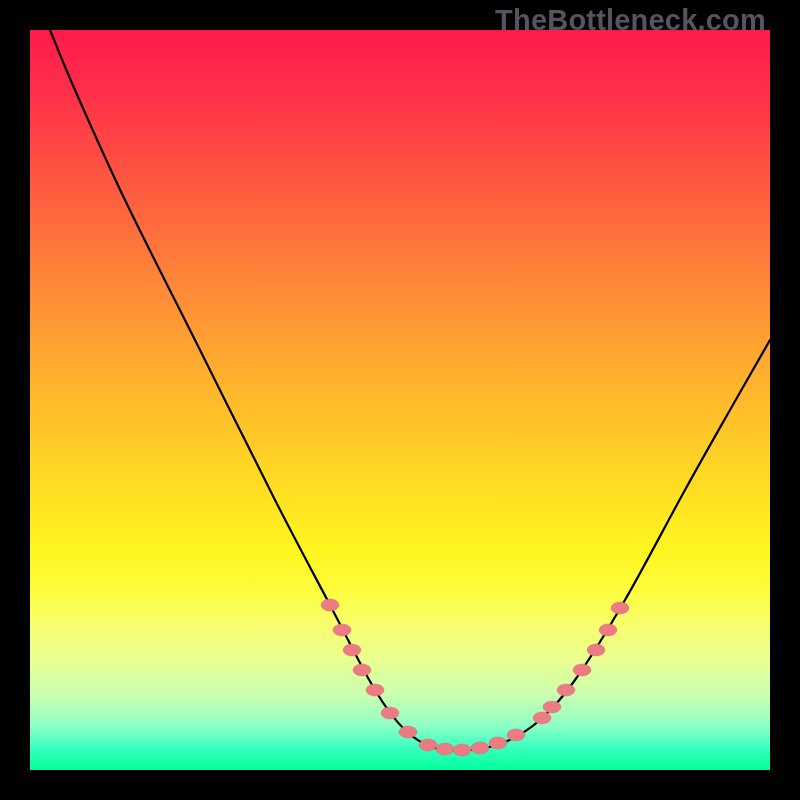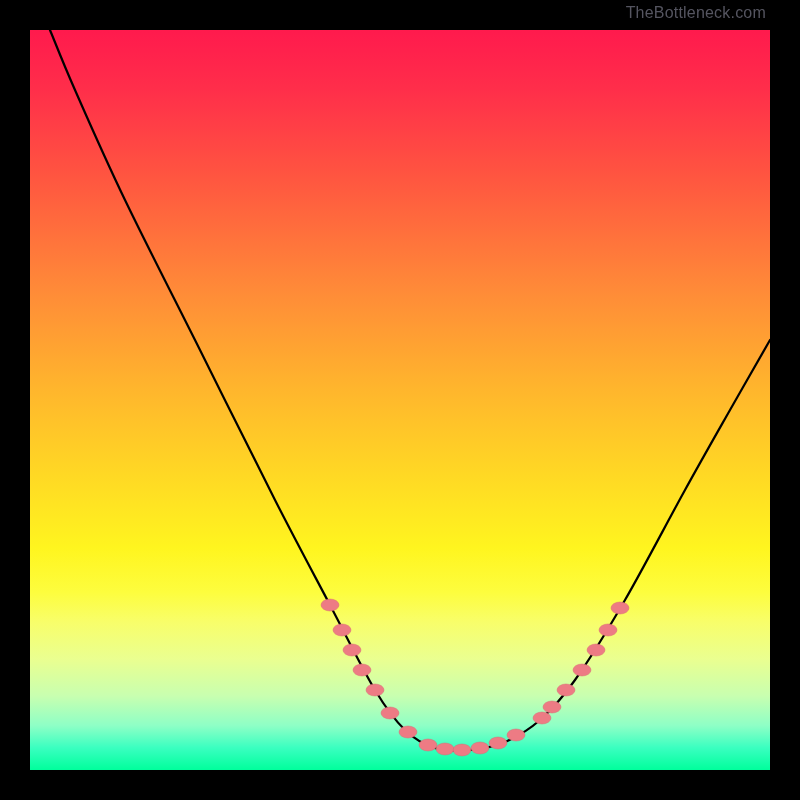--- a/index.html
+++ b/index.html
@@ -33,22 +33,22 @@
       #8effc6 94%,
       #3affc0 97%,
       #00ff9c 100%
     );
   }
   .watermark {
     position: absolute;
     top: 4px;
     right: 34px;
     color: #555560;
-    font-size: 16px;
-    font-weight: 400;
+    font-size: 29px;
+    font-weight: 700;
     letter-spacing: 0.2px;
     user-select: none;
   }
   svg.curve {
     position: absolute;
     left: 0;
     top: 0;
     width: 740px;
     height: 740px;
     overflow: visible;

